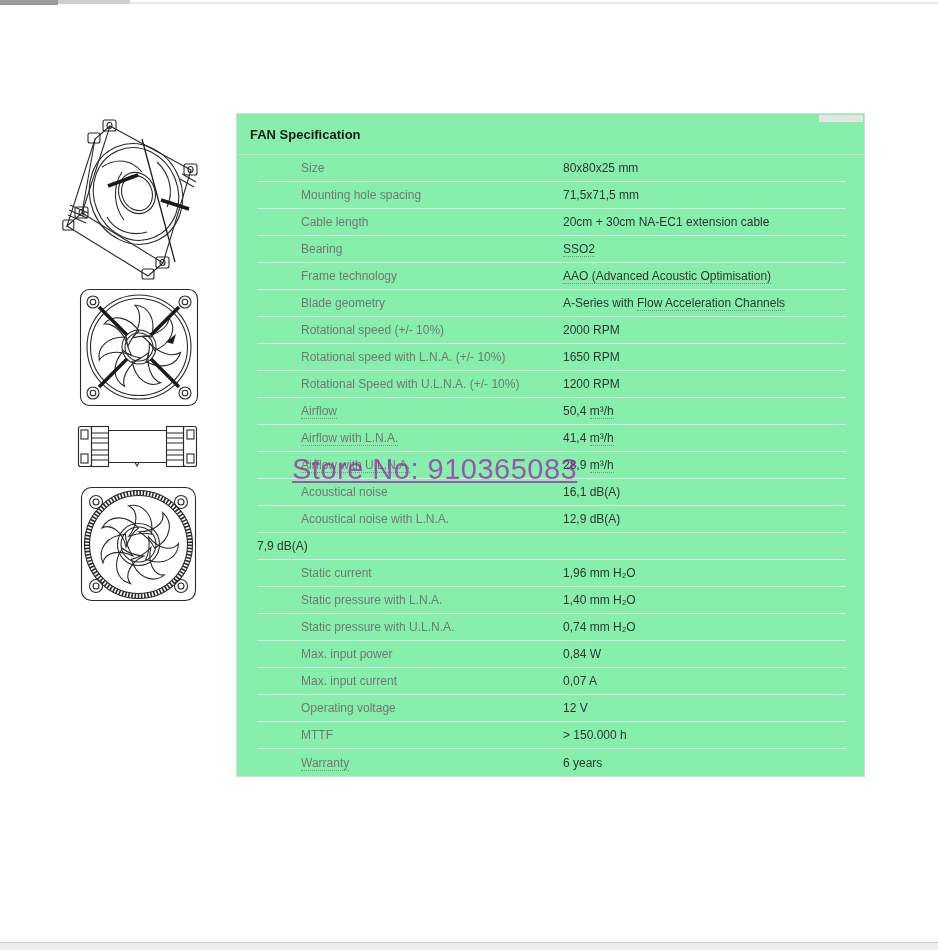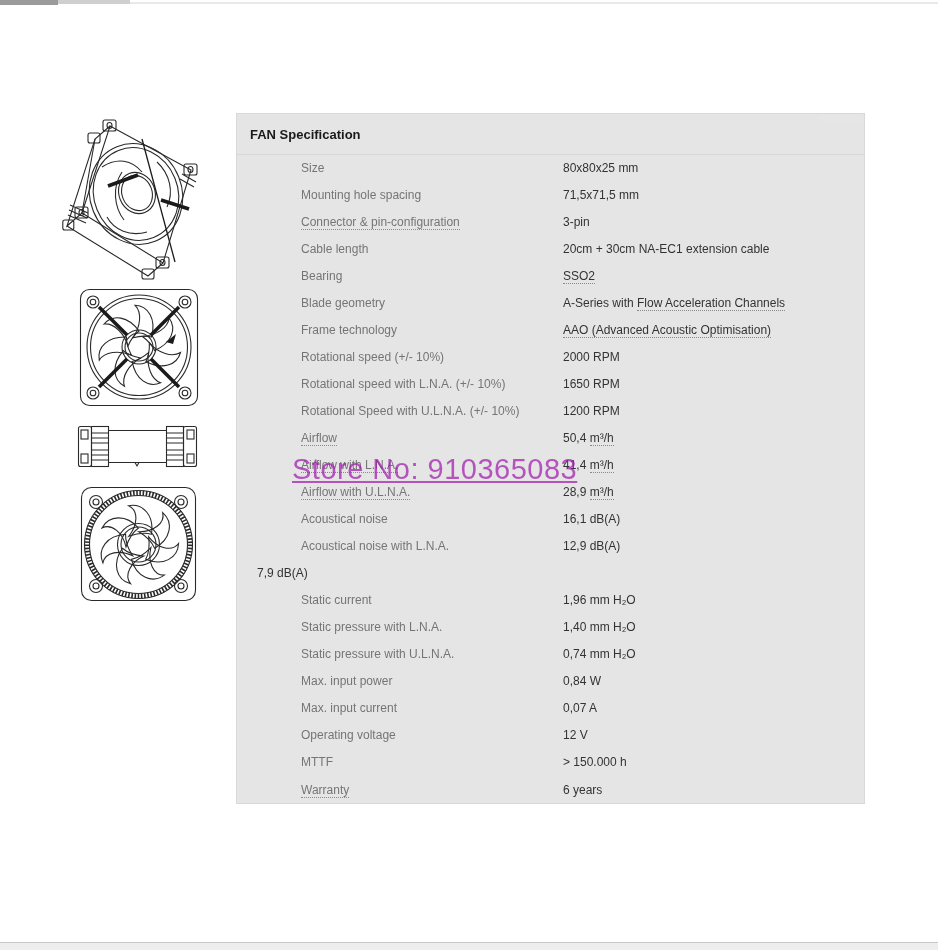--- a/index.html
+++ b/index.html
@@ -15,21 +15,21 @@
 
   .fan-img { position:absolute; }
   .fan-img svg { width:100%; height:100%; display:block; }
   .fan1 { left:62px; top:112px; width:150px; height:170px; }
   .fan2 { left:78px; top:287px; width:122px; height:121px; }
   .fan3 { left:77px; top:424px; width:121px; height:45px; }
   .fan4 { left:79px; top:479px; width:119px; height:129px; }
 
   .spec-card {
     position:absolute; left:236px; top:113px; width:629px;
-    background:#e5e5e5; border:1px solid #d9d9d9;
+    background:#86efac; border:1px solid #d9d9d9;
   }
   .spec-header {
     height:41px; display:flex; align-items:center; padding-left:13px;
     border-bottom:1px solid #d7d7d7;
   }
   .spec-header span { font-weight:bold; font-size:13px; color:#1a1a1a; }
   .scroll-thumb {
     position:absolute; top:1px; right:1px; width:44px; height:7px; background:#e6e6e6;
   }
   .spec-row {
@@ -191,40 +191,36 @@
   <div id="spec-rows">
       <div class="spec-row">
         <div class="spec-label">Size</div>
         <div class="spec-value"><span>80x80x25 mm</span></div>
       </div>
       <div class="spec-row">
         <div class="spec-label">Mounting hole spacing</div>
         <div class="spec-value"><span>71,5x71,5 mm</span></div>
       </div>
       <div class="spec-row">
-        <div class="spec-label"><span class="dotted">Connector &amp; pin-configuration</span></div>
-        <div class="spec-value"><span>3-pin</span></div>
-      </div>
-      <div class="spec-row">
         <div class="spec-label">Cable length</div>
         <div class="spec-value"><span>20cm + 30cm NA-EC1 extension cable</span></div>
       </div>
       <div class="spec-row">
         <div class="spec-label">Bearing</div>
         <div class="spec-value"><span class="dotted">SSO2</span></div>
       </div>
       <div class="spec-row">
+        <div class="spec-label">Frame technology</div>
+        <div class="spec-value"><span class="dotted">AAO (Advanced Acoustic Optimisation)</span></div>
+      </div>
+      <div class="spec-row">
         <div class="spec-label">Blade geometry</div>
         <div class="spec-value"><span>A-Series with </span><span class="dotted">Flow Acceleration Channels</span></div>
       </div>
       <div class="spec-row">
-        <div class="spec-label">Frame technology</div>
-        <div class="spec-value"><span class="dotted">AAO (Advanced Acoustic Optimisation)</span></div>
-      </div>
-      <div class="spec-row">
         <div class="spec-label">Rotational speed (+/- 10%)</div>
         <div class="spec-value"><span>2000 RPM</span></div>
       </div>
       <div class="spec-row">
         <div class="spec-label">Rotational speed with L.N.A. (+/- 10%)</div>
         <div class="spec-value"><span>1650 RPM</span></div>
       </div>
       <div class="spec-row">
         <div class="spec-label">Rotational Speed with U.L.N.A. (+/- 10%)</div>
         <div class="spec-value"><span>1200 RPM</span></div>

